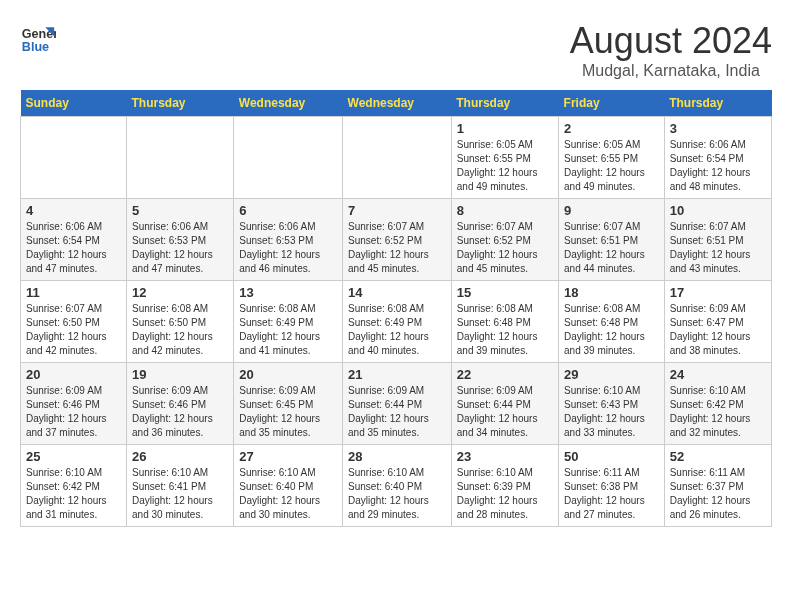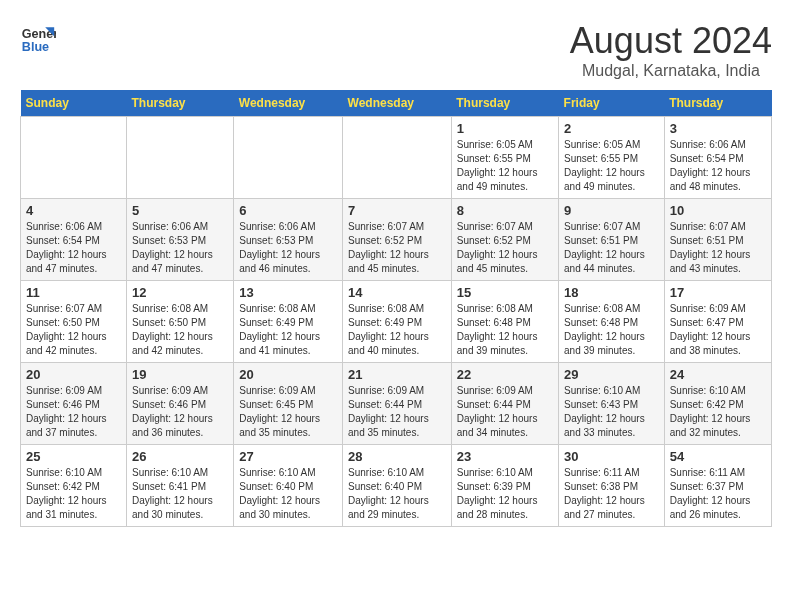--- a/index.html
+++ b/index.html
@@ -316,28 +316,28 @@
 and 29 minutes.</div>
         </td>
         <td>
           <span class="day-num">23</span>
           <div class="day-info" style="white-space: pre-line;">Sunrise: 6:10 AM
 Sunset: 6:39 PM
 Daylight: 12 hours
 and 28 minutes.</div>
         </td>
         <td>
-          <span class="day-num">30</span>
+          <span class="day-num">50</span>
           <div class="day-info" style="white-space: pre-line;">Sunrise: 6:11 AM
 Sunset: 6:38 PM
 Daylight: 12 hours
 and 27 minutes.</div>
         </td>
         <td>
-          <span class="day-num">54</span>
+          <span class="day-num">52</span>
           <div class="day-info" style="white-space: pre-line;">Sunrise: 6:11 AM
 Sunset: 6:37 PM
 Daylight: 12 hours
 and 26 minutes.</div>
         </td>
       </tr>
     </tbody>
 </table>
 
 </body></html>

